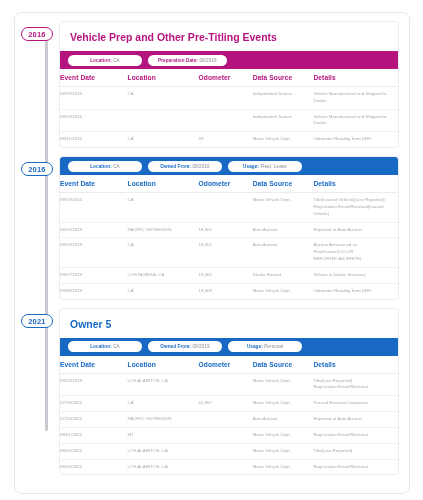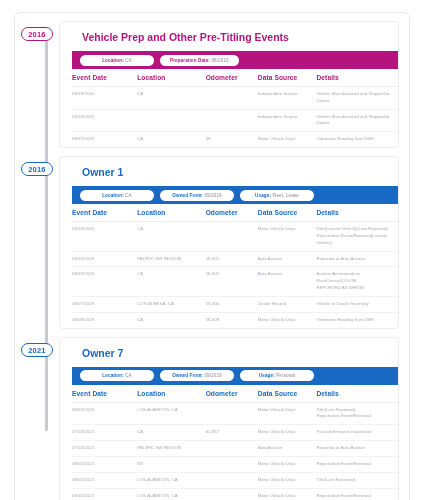--- a/index.html
+++ b/index.html
@@ -63,21 +63,20 @@
     letter-spacing: 0.2px;
   }
   .year-badge.magenta { border: 1.4px solid #b5147e; color: #b5147e; }
   .year-badge.blue    { border: 1.4px solid #1769c4; color: #1769c4; }
 
   .panel {
     border: 1px solid #ececf0;
     border-radius: 4px;
     background: #ffffff;
     overflow: hidden;
-    padding-left: 12px;
   }
 
   .panel-title {
     font-size: 10.5px;
     font-weight: bold;
     padding: 9px 10px 8px 10px;
   }
   .panel-title.magenta { color: #b5147e; }
   .panel-title.blue    { color: #1769c4; }
 
@@ -198,21 +197,20 @@
                     <span class="det-line">Odometer Reading from DMV</span>
                   </td>
                 </tr>
               </tbody>
             </table>
           </div>
         </div>
         <div class="section">
           <div class="year-badge blue">2016</div>
           <div class="panel">
-            <div class="panel-title blue">Owner 1</div>
             <div class="chipbar blue">
               <div class="chip"><span class="chip-key">Location:</span> <span class="chip-val">CA</span></div>
               <div class="chip"><span class="chip-key">Owned From:</span> <span class="chip-val">09/2016</span></div>
               <div class="chip"><span class="chip-key">Usage:</span> <span class="chip-val">Fleet, Lease</span></div>
             </div>
             <table class="evt blue">
               <thead>
                 <tr>
                   <th class="c-date">Event Date</th>
                   <th class="c-loc">Location</th>
@@ -269,21 +267,21 @@
                     <span class="det-line">Odometer Reading from DMV</span>
                   </td>
                 </tr>
               </tbody>
             </table>
           </div>
         </div>
         <div class="section">
           <div class="year-badge blue">2021</div>
           <div class="panel">
-            <div class="panel-title blue">Owner 7</div>
+            <div class="panel-title blue">Owner 5</div>
             <div class="chipbar blue">
               <div class="chip"><span class="chip-key">Location:</span> <span class="chip-val">CA</span></div>
               <div class="chip"><span class="chip-key">Owned From:</span> <span class="chip-val">09/2019</span></div>
               <div class="chip"><span class="chip-key">Usage:</span> <span class="chip-val">Personal</span></div>
             </div>
             <table class="evt blue">
               <thead>
                 <tr>
                   <th class="c-date">Event Date</th>
                   <th class="c-loc">Location</th>

